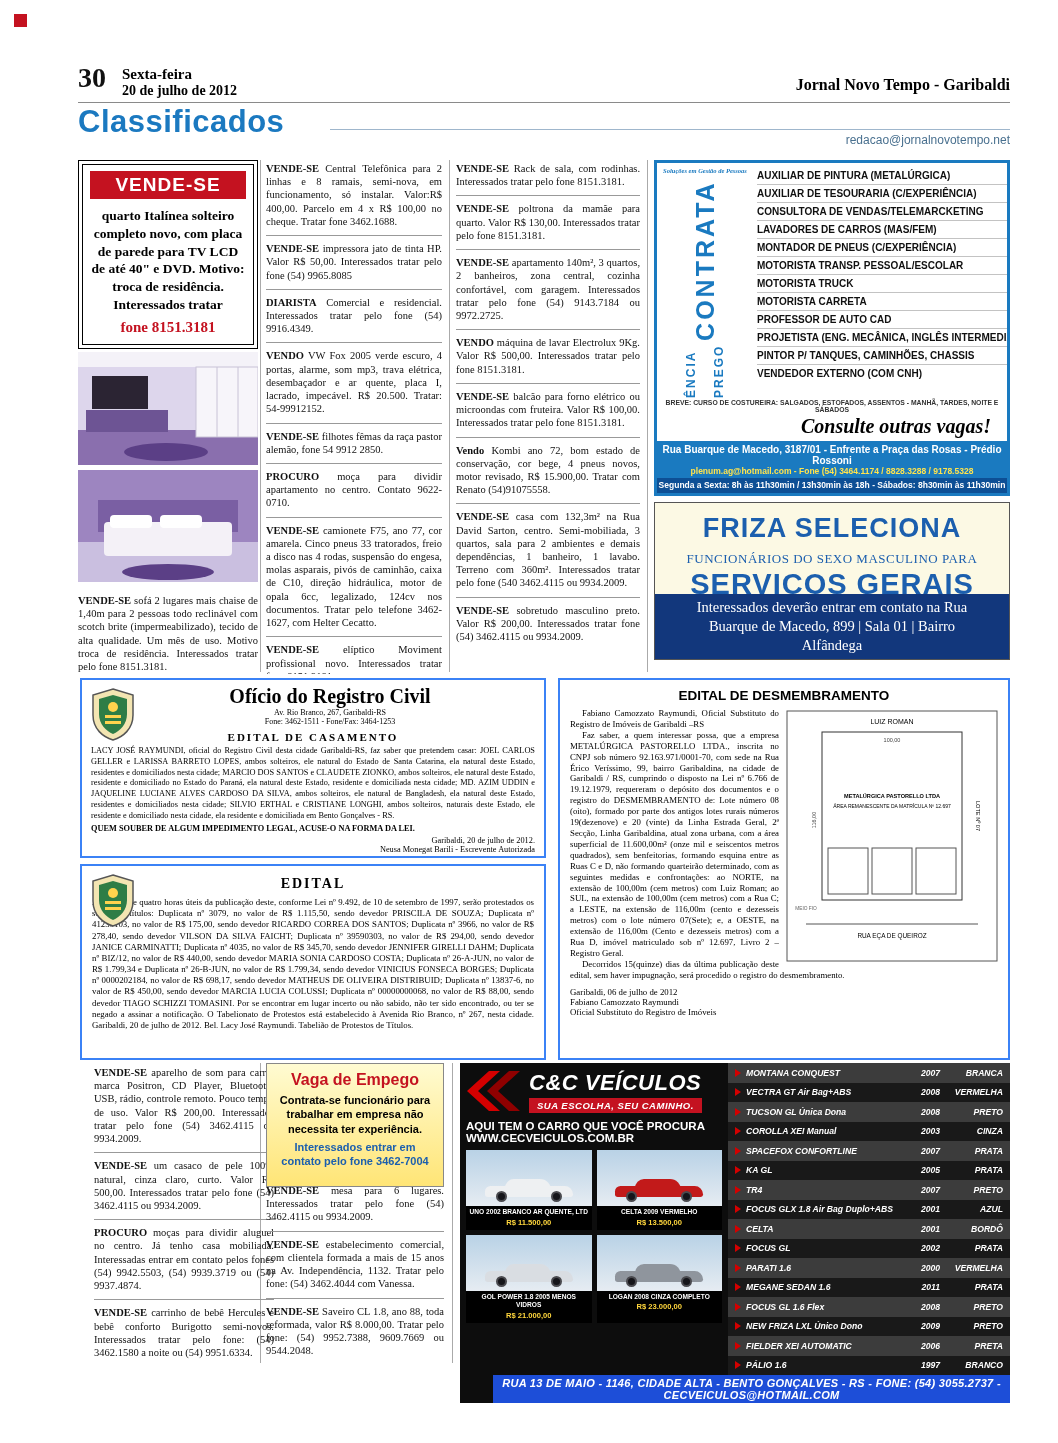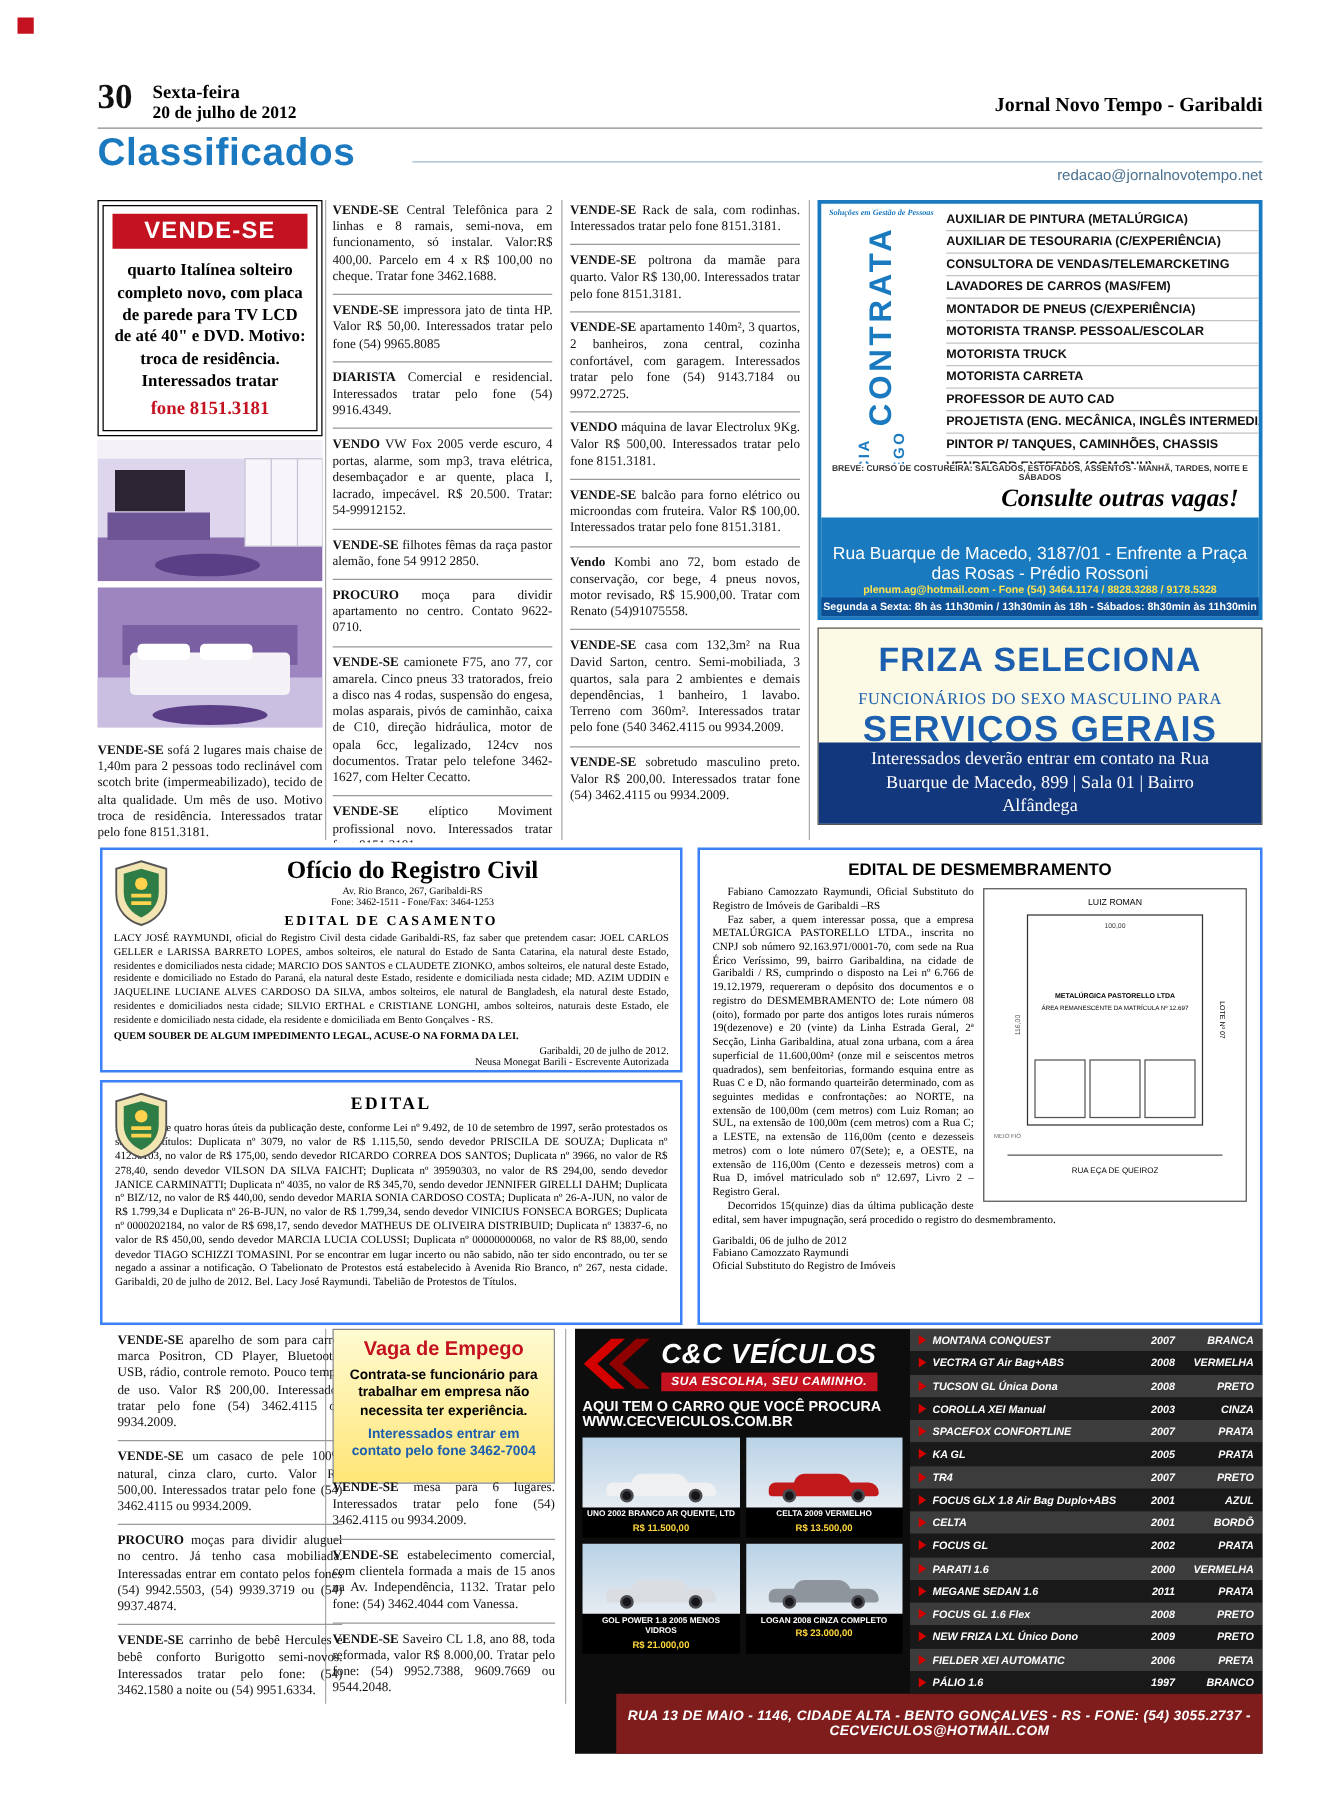--- a/index.html
+++ b/index.html
@@ -47,21 +47,21 @@
   .plenum-tagline { font:italic bold 6.5px "Liberation Serif", serif; color:#1a7ac0; text-align:center; }
   .plenum-vertical { flex:1; display:flex; align-items:center; justify-content:center; writing-mode:vertical-rl; transform:rotate(180deg); color:#1a7ac0; gap:4px; padding:6px 0; }
   .plenum-v1 { font:bold 12px "Liberation Sans", sans-serif; letter-spacing:2px; }
   .plenum-v2 { font:bold 25px "Liberation Sans", sans-serif; letter-spacing:3px; }
   .plenum-jobs { flex:1; padding:4px 10px 0 4px; }
   .job { font:bold 10px "Liberation Sans", sans-serif; color:#101010; padding:3px 0 3px; border-bottom:1px solid #c3c3c3; white-space:nowrap; overflow:hidden; }
   .job:last-child { border-bottom:none; }
   .plenum-note { font:bold 6.8px "Liberation Sans", sans-serif; color:#333; text-align:center; padding:1px 6px 2px; }
   .plenum-slogan { font:italic bold 20px "Liberation Serif", serif; color:#000; text-align:right; padding:0 16px 3px; }
   .plenum-footer { background:#1a7ac0; text-align:center; font-family:"Liberation Sans", sans-serif; }
-  .pf1 { color:#fff; font-weight:normal; font-size:14px; padding-top:20px; }
+  .pf1 { color:#fff; font-weight:bold; font-size:10px; padding-top:3px; }
   .pf2 { color:#ffe34d; font-weight:bold; font-size:8.5px; padding-bottom:2px; }
   .pf3 { background:#0d4f95; color:#fff; font-weight:bold; font-size:8.5px; padding:2px 0 3px; }
 
   
   .friza { left:654px; top:502px; width:356px; height:158px; background:#fcf9e4; border:1px solid #555; text-align:center; }
   .friza-1 { font:bold 27px "Liberation Sans", sans-serif; color:#1c5fae; margin-top:10px; letter-spacing:1px; }
   .friza-2 { font:13px "Liberation Serif", serif; color:#1c5fae; margin-top:7px; letter-spacing:.5px; }
   .friza-3 { font:bold 29px "Liberation Sans", sans-serif; color:#1c5fae; margin-top:1px; letter-spacing:1px; }
   .friza-footer { position:absolute; bottom:0; left:0; width:100%; background:#12377c; color:#fff; font:14.5px "Liberation Serif", serif; line-height:1.3; padding:4px 26px; }
 
@@ -120,21 +120,21 @@
   .cc-photo:nth-child(4) .paint { background:#8f959d; }
   .cc-cap { color:#fff; font-weight:bold; font-size:6.6px; text-align:center; line-height:1.3; padding:2px 2px 0; }
   .cc-price { color:#ffd63c; font-weight:bold; font-size:7.6px; text-align:center; padding:1px 0 3px; }
   .cc-rows { flex:1; display:flex; flex-direction:column; }
   .cc-row { flex:1; display:flex; align-items:center; gap:5px; padding:0 7px; background:#191919; }
   .cc-row:nth-child(odd) { background:#3c3c3c; }
   .tri { width:0; height:0; border-left:6px solid #d40000; border-top:4px solid transparent; border-bottom:4px solid transparent; flex:0 0 auto; }
   .cc-model { flex:1; color:#fff; font:italic bold 8.6px "Liberation Sans", sans-serif; white-space:nowrap; overflow:hidden; }
   .cc-year { color:#fff; font:italic bold 8.6px "Liberation Sans", sans-serif; width:28px; text-align:right; }
   .cc-colorname { color:#fff; font:italic bold 8.6px "Liberation Sans", sans-serif; width:58px; text-align:right; }
-  .cc-footer { background:#7f1d1d; color:#fff; font:italic bold 11px "Liberation Sans", sans-serif; text-align:center; padding:12px 2px; letter-spacing:.3px;margin-left:33px; }
+  .cc-footer { background:#1d4ed8; color:#fff; font:italic bold 11px "Liberation Sans", sans-serif; text-align:center; padding:2px 2px; letter-spacing:.3px;margin-left:33px; }
 
   svg text { font-family:"Liberation Sans", sans-serif; }
 </style>
 </head>
 <body>
 
 <div class="page">
 
   <div class="abs corner-mark"></div>
 

